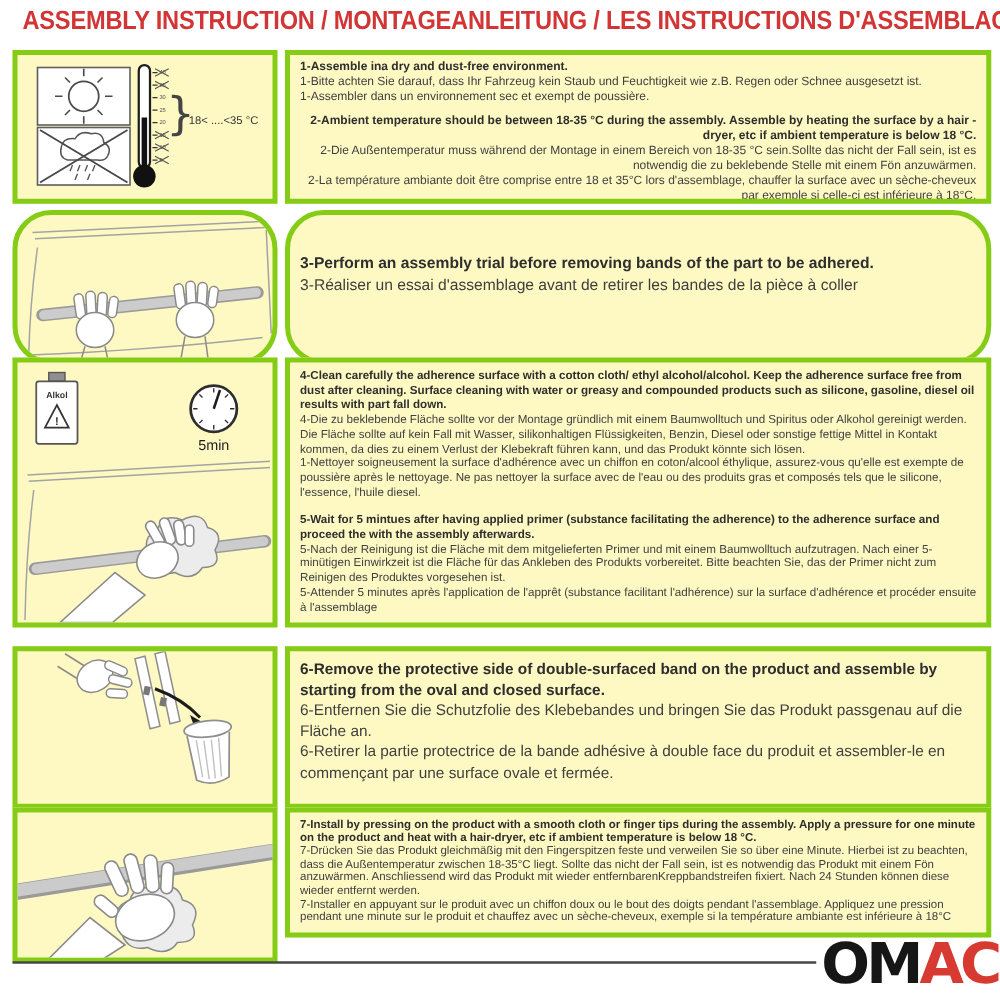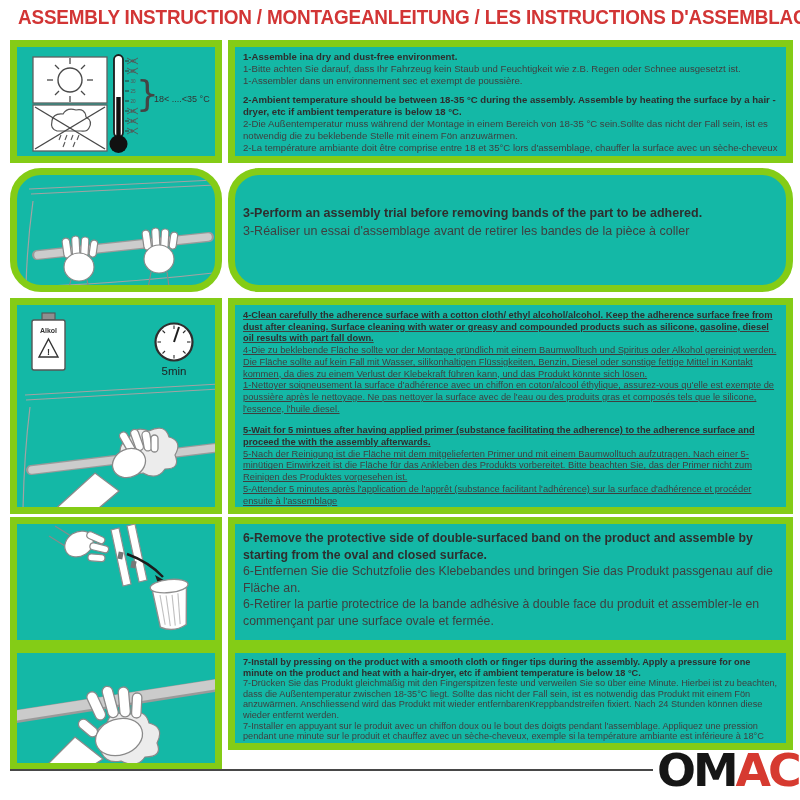--- a/index.html
+++ b/index.html
@@ -6,39 +6,39 @@
   .page {
     position:relative; width:800px; height:800px; background:#fff;
     font-family:"Liberation Sans", sans-serif; overflow:hidden; color:#3f3f3f;
   }
   .title {
     position:absolute; top:5px; left:18px;
     font-size:21px; font-weight:700; color:#d23535;
     white-space:nowrap; letter-spacing:-0.2px;
     transform:scaleX(0.9); transform-origin:left center;
   }
-  .box { position:absolute; box-sizing:border-box; border:7px solid #84cc16; background:#14b8a6; }
+  .box { position:absolute; box-sizing:border-box; border:4px solid #84cc16; background:#fef9c3; }
   .ibox { left:10px; width:212px; overflow:hidden; }
   .tbox { left:228px; width:565px; overflow:hidden; }
   .tbox p { margin:0; }
   .b { font-weight:700; color:#2e2e2e; }
 
   .r1 { top:40px;  height:123px; }
   .r2 { top:168px; height:124px;border-radius:31px; }
-  .r3 { top:298px; height:216px;text-decoration:underline; }
+  .r3 { top:286px; height:216px; }
   .r4 { top:517px; height:130px; }
   .r5i{ top:646px; height:124px; }
   .r5t{ top:646px; height:104px; }
 
   .t-sm  { padding:4px 8px; font-size:9.6px; line-height:12px; }
   .t-xs  { padding:5px 8px; font-size:9.3px; line-height:11.7px; }
   .t-xxs { padding:4px 8px; font-size:9.2px; line-height:10.6px; }
   .t-md  { padding:30px 10px 0 8px; font-size:12.5px; line-height:17.5px; }
   .t-lg  { padding:6px 10px 0 8px;  font-size:12.3px; line-height:16.6px; }
-  .gap7  { margin-top:7px; }
+  .gap7  { margin-top:7px;text-align:right; }
   .gap10 { margin-top:10px; }
 
   .footer-line { position:absolute; left:10px; top:769px; width:643px; height:2px; background:#474747; }
   .logo {
     position:absolute; left:657px; top:751px;
     font-family:"DejaVu Sans", sans-serif; font-size:45px; line-height:40px;
     font-weight:800; letter-spacing:-3px; white-space:nowrap;
     transform:scaleX(1.02); transform-origin:left center;
   }
   .logo .lk { color:#161616; }

